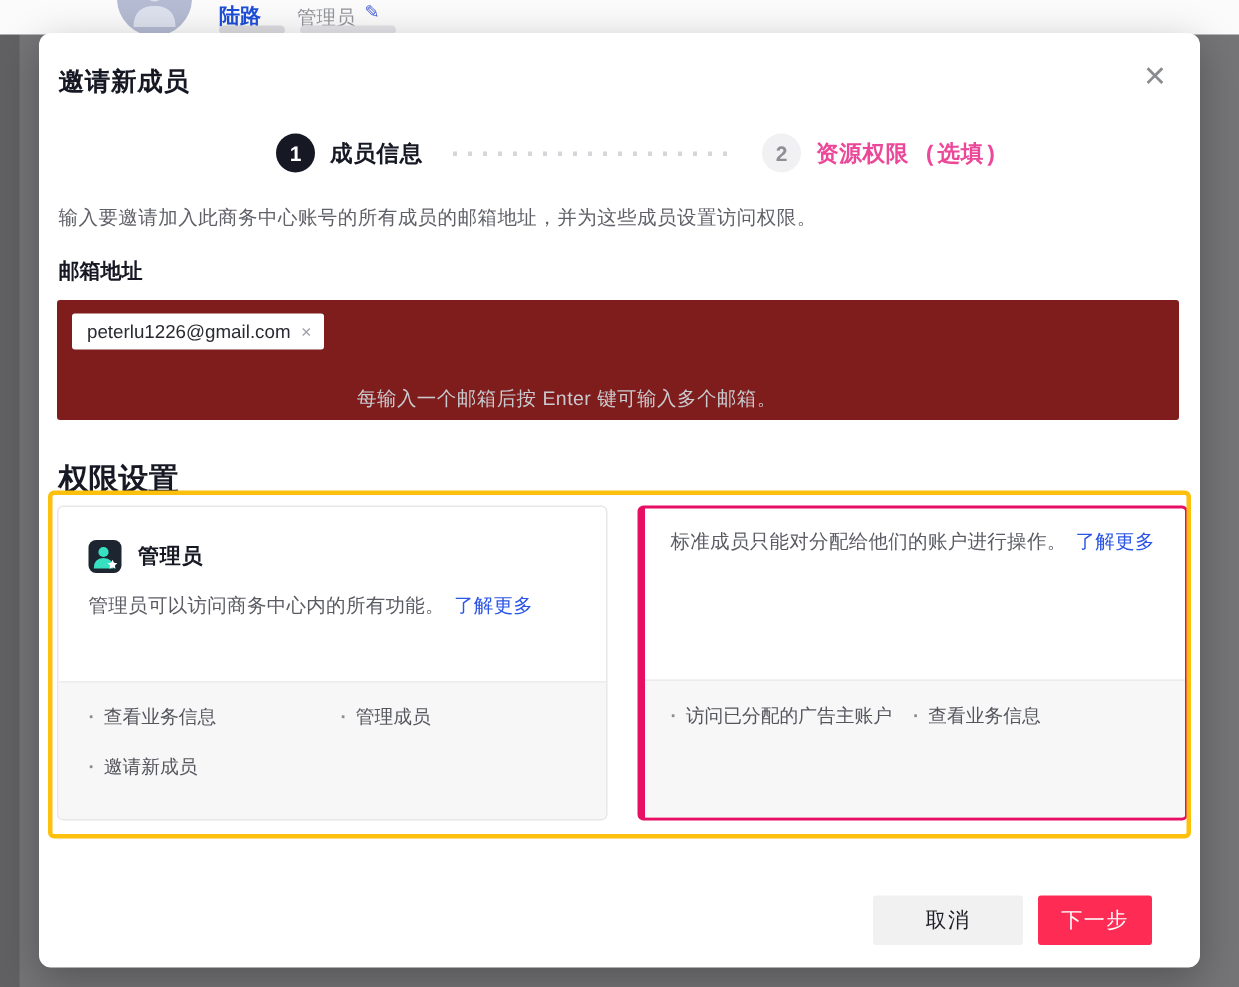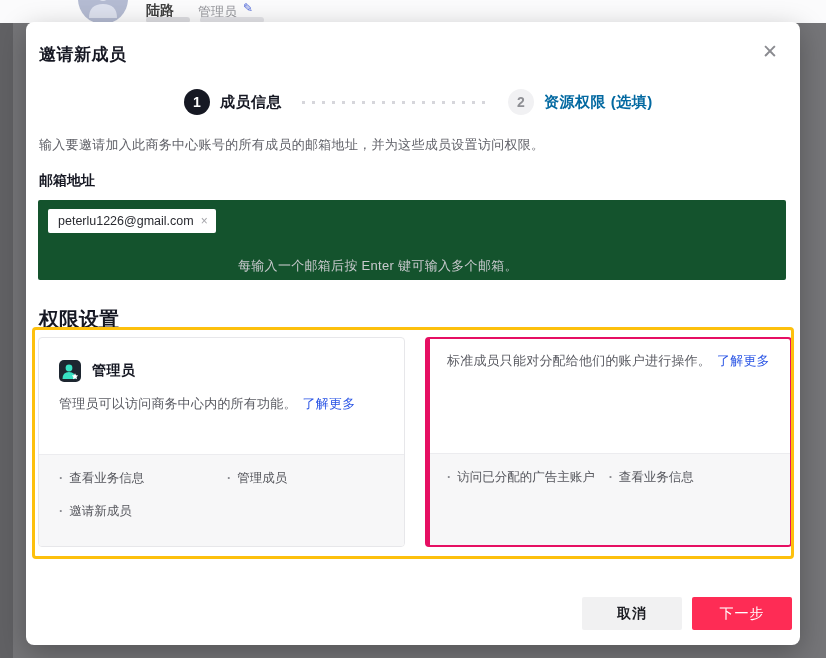--- a/index.html
+++ b/index.html
@@ -5,49 +5,49 @@
   * { box-sizing: border-box; margin: 0; padding: 0; }
   html,body { width: 826px; height: 658px; overflow: hidden; }
   body { font-family: "Liberation Sans", "DejaVu Sans", sans-serif; background: #757578; position: relative; }
 
   
   .backdrop-left-strip { position:absolute; left:0; top:0; width:13px; height:658px; background:#616164; }
   .page-top-strip { position:absolute; left:0; top:0; width:826px; height:23px; background:#fbfbfc; overflow:hidden; }
   .bg-avatar { position:absolute; left:78px; top:-26px; width:50px; height:50px; border-radius:50%;
                background:#b4bbd2; overflow:hidden; }
   .bg-avatar svg { position:absolute; left:9px; top:14px; }
-  .bg-member-name { position:absolute; left:146px; top:2px; font-size:14px; font-weight:bold; color:#404040; }
+  .bg-member-name { position:absolute; left:146px; top:2px; font-size:14px; font-weight:bold; color:#1d4ed8; }
   .bg-member-role { position:absolute; left:198px; top:3px; font-size:13px; color:#94959a; }
   .bg-edit-glyph { position:absolute; left:243px; top:1px; font-size:12px; color:#4a63d8; }
   .bg-bar { position:absolute; height:6px; border-radius:3px; background:#dddde1; }
   .bg-bar.b1 { left:146px; top:17px; width:44px; }
   .bg-bar.b2 { left:200px; top:17px; width:64px; background:#e4e4e8; }
 
   
   .modal { position:absolute; left:26px; top:22px; width:774px; height:623px; background:#ffffff;
            border-radius:8px; box-shadow:0 8px 28px rgba(0,0,0,0.28); }
   .modal-title { position:absolute; left:13px; top:21px; font-size:17px; font-weight:bold; color:#161823; letter-spacing:.5px; }
   .close-btn { position:absolute; right:22px; top:20px; font-size:19px; color:#8a8b90; cursor:pointer; line-height:1; }
 
   
   .steps { position:absolute; left:158px; top:66px; height:28px; display:flex; align-items:center; }
   .step-circle { width:26px; height:26px; border-radius:50%; display:flex; align-items:center; justify-content:center;
                  font-size:14px; font-weight:bold; }
   .step-circle.active { background:#161823; color:#ffffff; }
   .step-circle.inactive { background:#f1f1f3; color:#8e8f94; }
   .step-label { font-size:15px; font-weight:bold; margin-left:10px; letter-spacing:.5px; }
   .step-label.active { color:#161823; }
-  .step-label.inactive { color:#0369a1; }
+  .step-label.inactive { color:#ec4899;font-family:Liberation Mono, monospace; }
   .step-dots { width:188px; height:3px; margin:0 18px 0 20px;
                background-image:repeating-linear-gradient(to right,#d6d6db 0 3px,transparent 3px 10px); }
 
   
   .modal-desc { position:absolute; left:13px; top:114px; width:720px; font-size:13px; color:#606168; letter-spacing:.3px; }
   .email-label { position:absolute; left:13px; top:150px; font-size:14px; font-weight:bold; color:#161823; }
-  .email-box { position:absolute; left:12px; top:178px; width:748px; height:80px; background:#14532d; border-radius:2px;
+  .email-box { position:absolute; left:12px; top:178px; width:748px; height:80px; background:#7f1d1d; border-radius:2px;
                cursor:text; }
   .email-chip { position:absolute; left:10px; top:9px; background:#ffffff; border-radius:2px; height:24px;
                 display:flex; align-items:center; padding:0 8px 0 10px; font-size:12.5px; color:#2a2b31; }
   .chip-remove { margin-left:7px; color:#a2a3a8; font-size:12px; cursor:pointer; }
   .email-placeholder { position:absolute; left:200px; top:14px; font-size:13px; color:#c9cace; letter-spacing:.3px;margin-top:43px; }
 
   
   .perm-label { position:absolute; left:13px; top:284px; font-size:20px; font-weight:bold; color:#161823; }
   .highlight-box { position:absolute; left:6px; top:305px; width:762px; height:232px; border:3px solid #fdc00d;
                    border-radius:4px; pointer-events:none; z-index:5; }
@@ -66,22 +66,22 @@
                padding:15px 20px 0 20px; }
   .card.standard .card-foot { padding-left:17px; }
   .bullets-grid { display:grid; grid-template-columns:168px auto; row-gap:16px; }
   .bullets-row { display:flex; gap:14px; }
   .bullet { font-size:12.5px; color:#55565c; white-space:nowrap; }
   .bullet::before { content:"·"; color:#8b8c91; margin-right:6px; font-weight:bold; }
 
   
   .btn { position:absolute; top:575px; height:33px; border:none; border-radius:2px; font-size:14px;
          font-family:"Liberation Sans","DejaVu Sans",sans-serif; cursor:pointer; letter-spacing:1px; }
-  .btn-cancel { left:556px; width:100px; background:#f1f1f2; color:#1d1e24;font-weight:bold; }
-  .btn-next { left:666px; width:100px; background:#fe2c55; color:#ffffff; }
+  .btn-cancel { left:556px; width:100px; background:#f1f1f2; color:#1d1e24; }
+  .btn-next { left:666px; width:76px; background:#fe2c55; color:#ffffff; }
 </style>
 </head>
 <body>
 
 <div class="backdrop-left-strip"></div>
 <div class="page-top-strip">
   <div class="bg-avatar">
     <svg width="32" height="30" viewBox="0 0 32 30">
       <circle cx="16" cy="7" r="6" fill="#dde1ee"></circle>
       <path d="M2 30 Q2 16 16 16 Q30 16 30 30 Z" fill="#dde1ee"></path>

